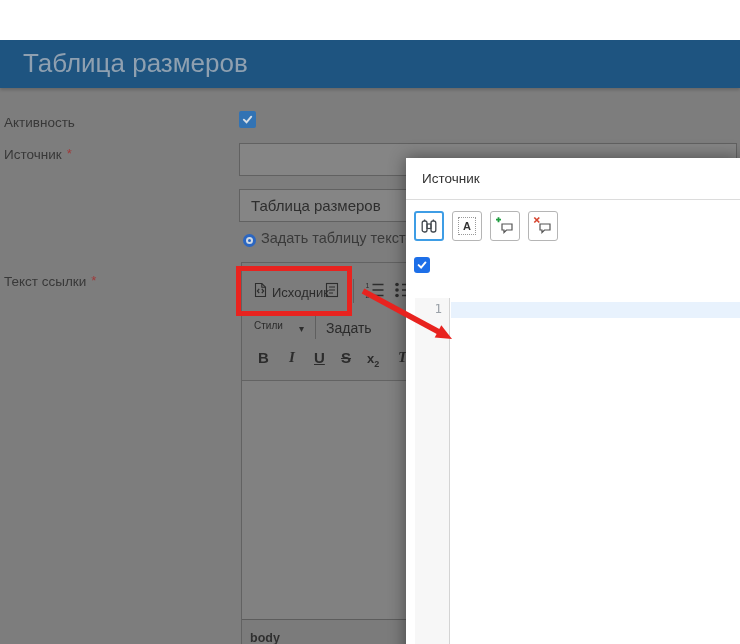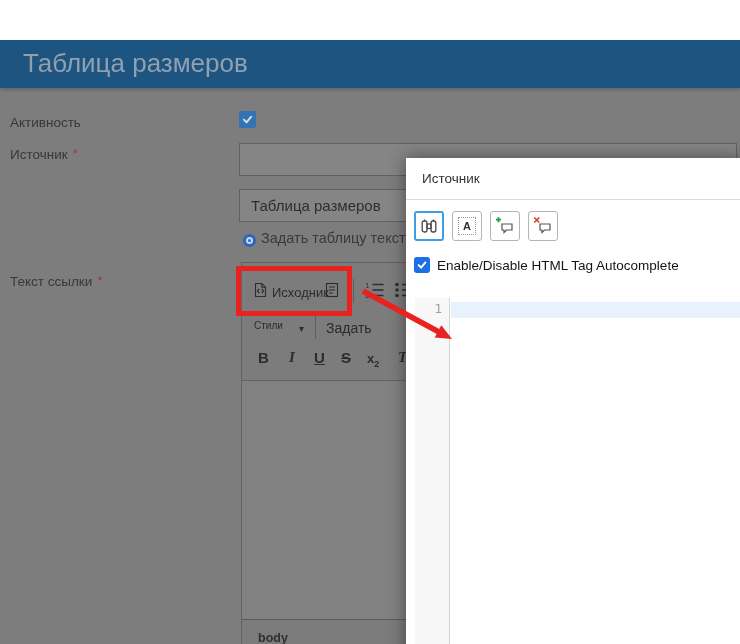--- a/index.html
+++ b/index.html
@@ -4,21 +4,21 @@
 <style>
   html,body{margin:0;padding:0;}
   .screen{position:relative;width:740px;height:644px;overflow:hidden;
     background:#7d7d7d;font-family:"Liberation Sans",sans-serif;margin-top:40px;}
 
   
   .header{position:absolute;left:0;top:0;width:740px;height:48px;background:#1e5480;
     box-shadow:0 2px 3px rgba(0,0,0,.18);}
   .header .title{position:absolute;left:23px;top:8px;font-size:26px;color:#8fa0b0;font-weight:400;}
 
-  .flabel{position:absolute;left:10px;font-size:13.5px;color:#383838;white-space:nowrap;}
+  .flabel{position:absolute;left:4px;font-size:13.5px;color:#383838;white-space:nowrap;}
   .req{color:#a03a3a;font-size:13px;position:relative;top:-1px;margin-left:5px;}
 
   .chk-dim{position:absolute;left:239px;top:71px;width:17px;height:17px;background:#3273b4;
     border-radius:2px;display:flex;align-items:center;justify-content:center;}
   .inp{position:absolute;left:239px;height:33px;background:#858585;border:1px solid #616161;
     box-sizing:border-box;font-family:"Liberation Sans",sans-serif;font-size:15px;color:#2e2e2e;
     padding:0 11px;outline:none;}
   .inp.name{top:103px;width:498px;}
   .inp.link{top:149px;width:498px;}
 
@@ -34,21 +34,21 @@
     background:#7c7c7c;border:1px solid #626262;box-sizing:border-box;}
   .ed-abs{position:absolute;}
   .ed-label{font-size:13px;color:#2b2b2b;}
   .ed-sep{position:absolute;width:1px;background:#5f5f5f;}
   .ed-letter{position:absolute;font-size:15px;font-weight:700;color:#2c2c2c;}
   .ed-serif{font-family:"Liberation Serif",serif;font-style:italic;}
   .ed-divider{position:absolute;left:0;right:0;top:117px;height:1px;background:#636363;}
   .ed-content{position:absolute;left:0;right:0;top:118px;height:238px;background:#818181;}
   .ed-status{position:absolute;left:0;right:0;top:356px;height:38px;background:#7b7b7b;
     border-top:1px solid #5c5c5c;}
-  .ed-status .path{position:absolute;left:16px;top:11px;font-size:12.5px;font-weight:600;color:#303030;}
+  .ed-status .path{position:absolute;left:8px;top:11px;font-size:12.5px;font-weight:600;color:#303030;}
 
   .insert-link{position:absolute;left:238px;top:620px;font-size:15px;color:#2e6ba6;
     text-decoration:none;white-space:nowrap;}
 
   
   .modal{position:absolute;left:406px;top:118px;width:334px;height:526px;background:#ffffff;
     box-shadow:0 0 16px rgba(0,0,0,.45);z-index:30;}
   .modal-header{position:absolute;left:0;right:0;top:0;height:41px;border-bottom:1px solid #dcdcdc;}
   .modal-title{position:absolute;left:16px;top:13px;font-size:13.5px;font-weight:400;color:#333;}
   .mbtn{position:absolute;top:53px;width:30px;height:30px;box-sizing:border-box;background:#fff;
@@ -183,21 +183,20 @@
         <path d="M7 8h10v6h-5.5L9 16.5V14H7z" fill="none" stroke="#555" stroke-width="1.2"></path>
         <path d="M1.3 1.5l5 5 M6.3 1.5l-5 5" stroke="#d6452f" stroke-width="1.7"></path>
       </svg>
     </div>
 
     <div class="chk-modal">
       <svg width="12" height="12" viewBox="0 0 16 16">
         <path d="M3.5 8.2 6.8 11.4 12.6 4.6" fill="none" stroke="#fff" stroke-width="2.6" stroke-linecap="round"></path>
       </svg>
     </div>
-    <div class="chk-modal-label">Enable/Disable HTML Tag Autocomplete</div>
 
     <div class="code">
       <div class="active-line"></div>
       <div class="gutter">
         <div class="linenum">1</div>
       </div>
     </div>
   </div>
 
   <div class="ann-rect"></div>

